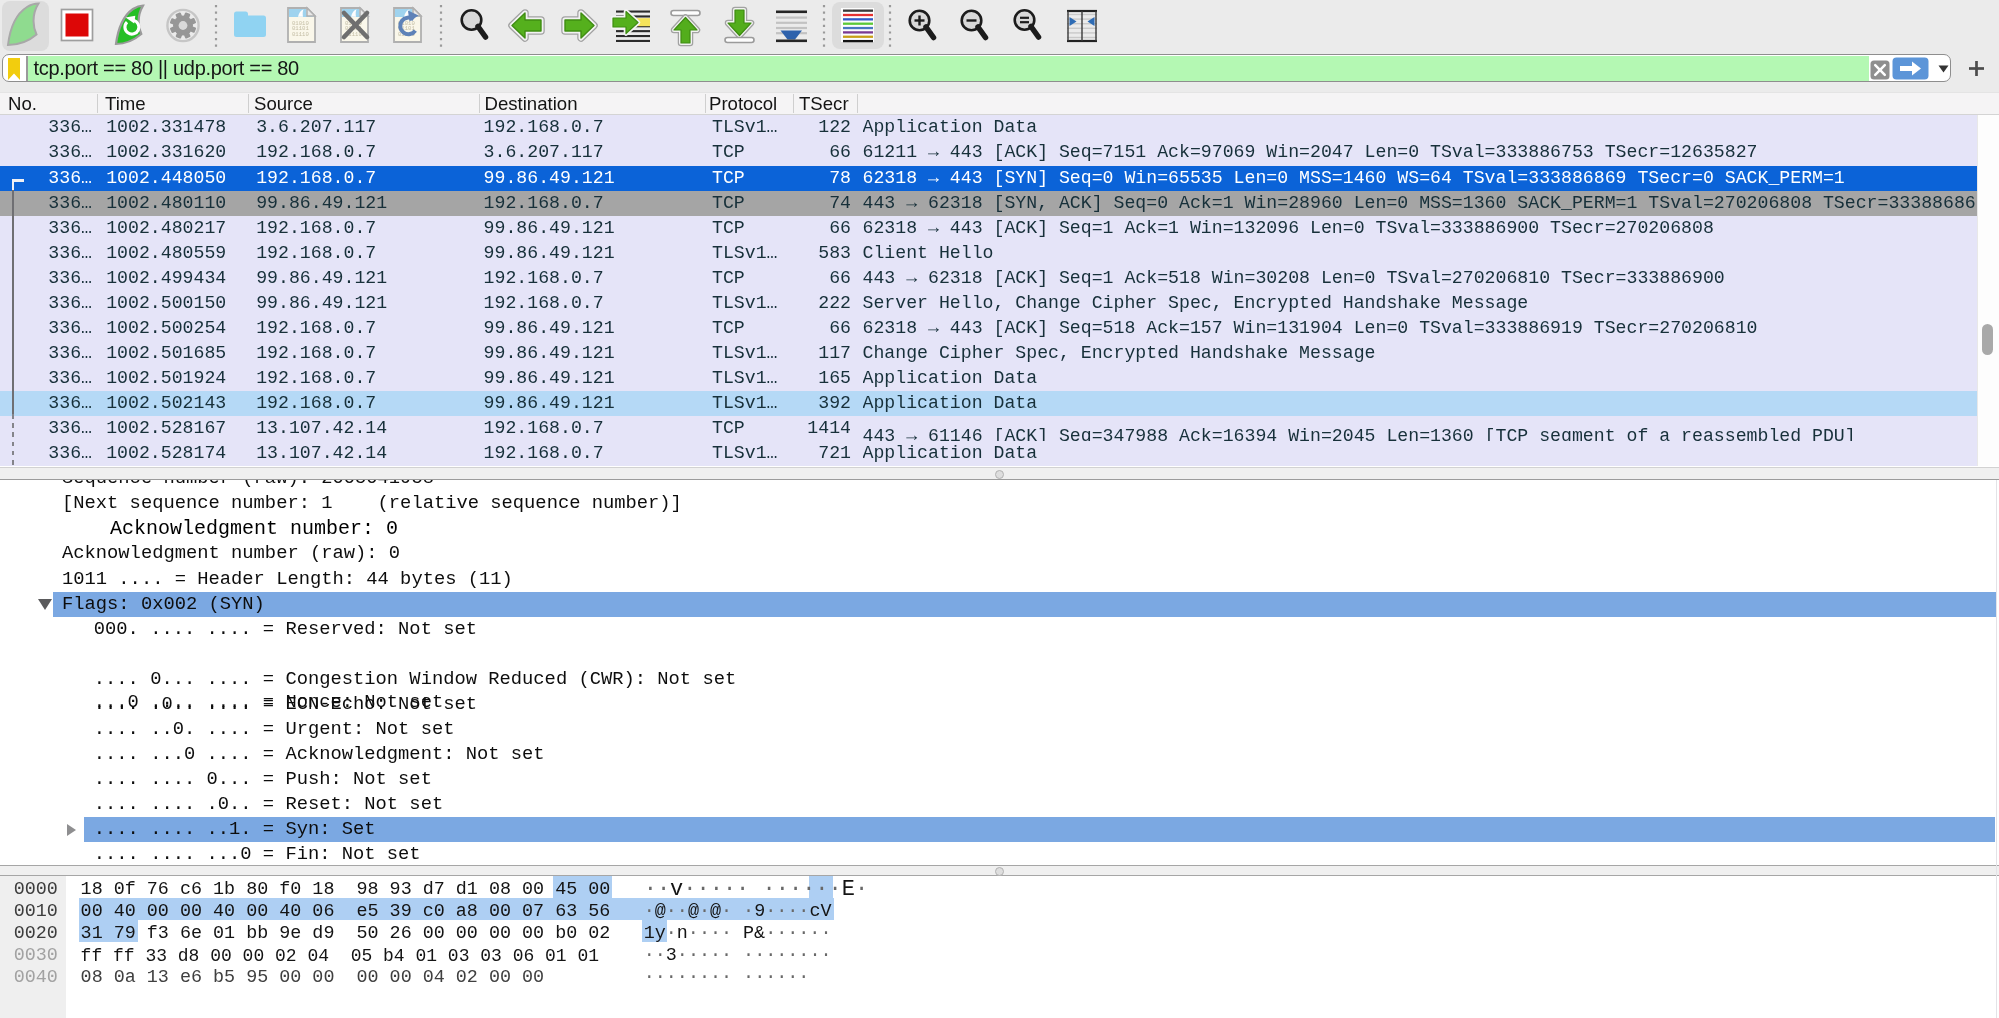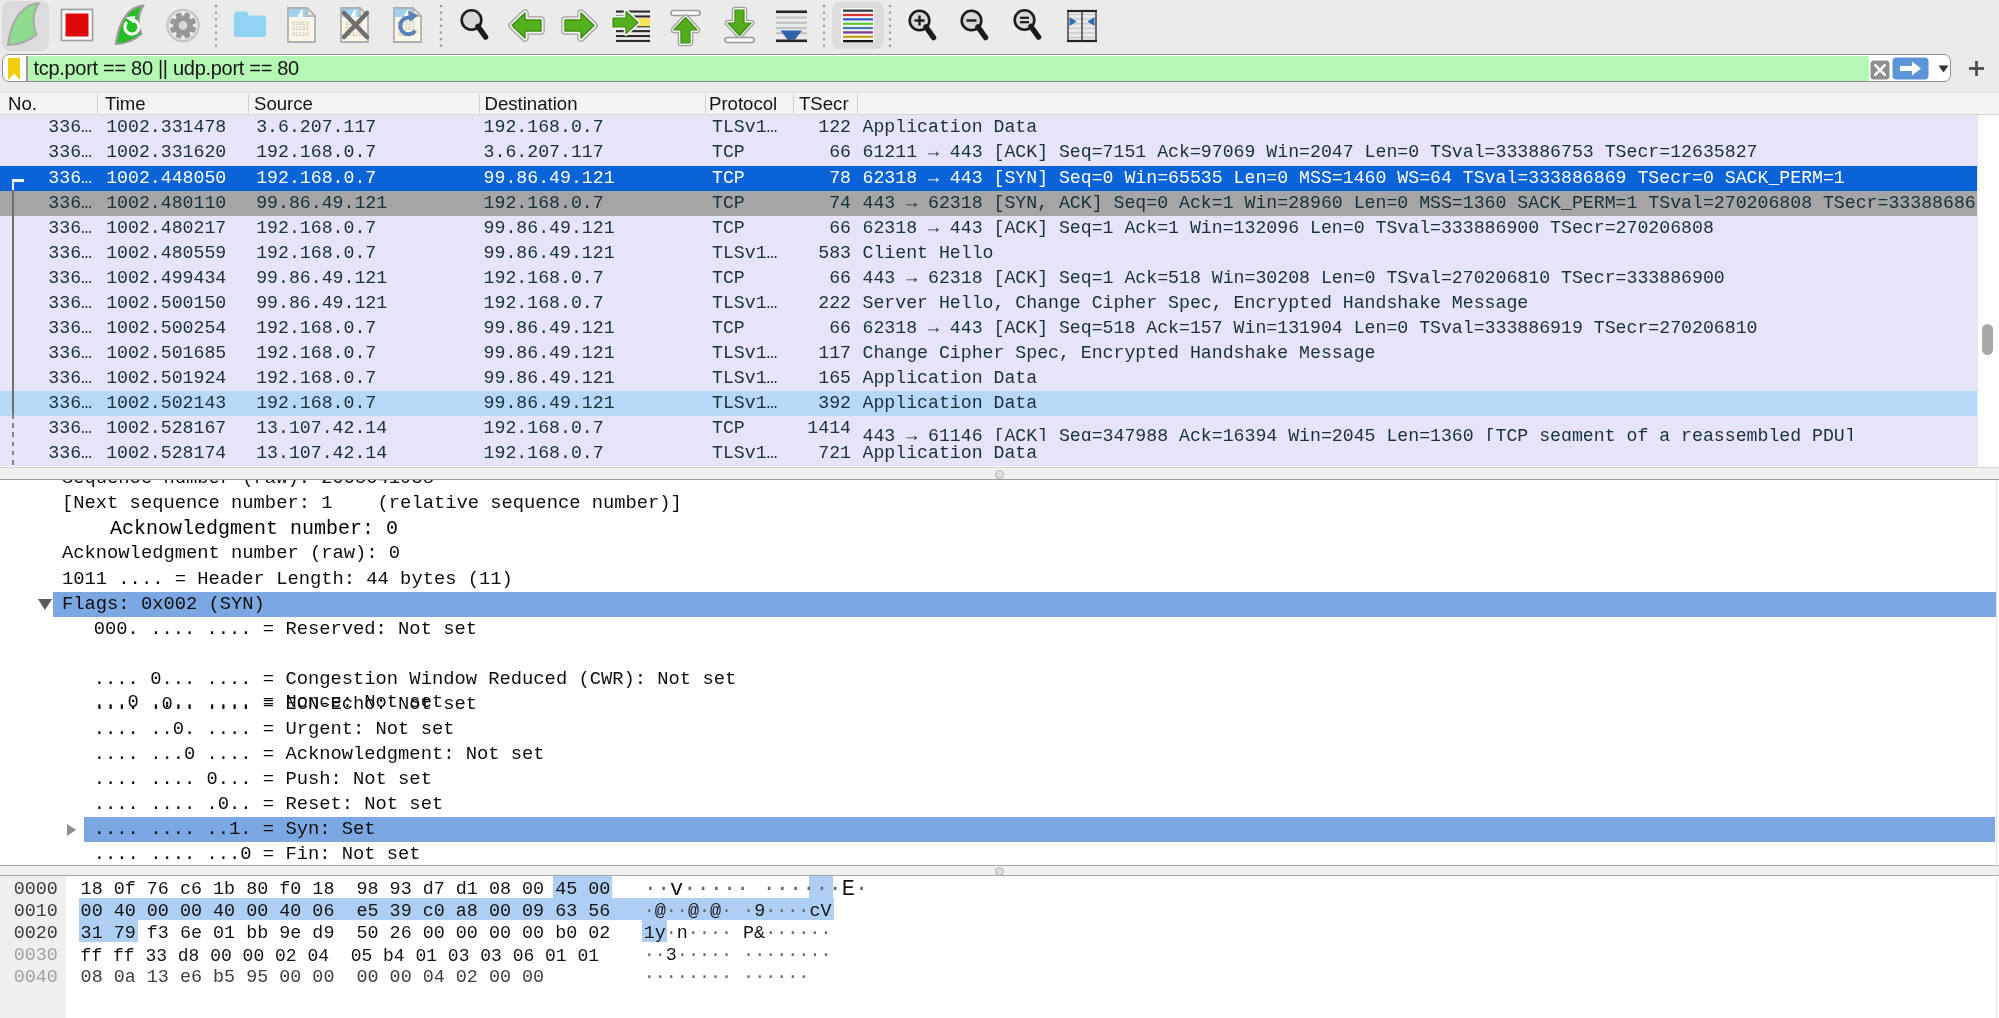--- a/index.html
+++ b/index.html
@@ -365,21 +365,21 @@
 <div class="abs" style="left:0;top:0;width:66.3px;height:141.70000000000005px;background:#efefef;"></div>
 <div class="abs" style="left:553.1199999999999px;top:0px;width:59.199999999999996px;height:22.07px;background:#aecff3;"></div>
 <div class="abs" style="left:808.8000000000001px;top:0px;width:24.58px;height:22.07px;background:#aecff3;"></div>
 <div class="abs" style="left:79.1px;top:22.07px;width:754.78px;height:22.07px;background:#aecff3;"></div>
 <div class="abs" style="left:79.1px;top:44.14px;width:59.199999999999996px;height:22.07px;background:#aecff3;"></div>
 <div class="abs" style="left:641.7px;top:44.14px;width:25.08px;height:22.07px;background:#aecff3;"></div>
 <div class="abs mono" style="left:13.7px;top:2.3px;height:22.07px;line-height:22.07px;font-size:18.4px;color:#3d3d3d;white-space:pre;">0000</div>
 <div class="abs mono" style="left:80.6px;top:2.3px;height:22.07px;line-height:22.07px;font-size:18.4px;color:#141414;white-space:pre;">18 0f 76 c6 1b 80 f0 18  98 93 d7 d1 08 00 45 00</div>
 <div class="abs mono" style="left:643.7px;top:2.3px;height:22.07px;line-height:22.07px;font-size:22px;color:#141414;white-space:pre;"><i>·</i><i>·</i>v<i>·</i><i>·</i><i>·</i><i>·</i><i>·</i> <i>·</i><i>·</i><i>·</i><i>·</i><i>·</i><i>·</i>E<i>·</i></div>
 <div class="abs mono" style="left:13.7px;top:24.37px;height:22.07px;line-height:22.07px;font-size:18.4px;color:#3d3d3d;white-space:pre;">0010</div>
-<div class="abs mono" style="left:80.6px;top:24.37px;height:22.07px;line-height:22.07px;font-size:18.4px;color:#141414;white-space:pre;">00 40 00 00 40 00 40 06  e5 39 c0 a8 00 09 63 56</div>
+<div class="abs mono" style="left:80.6px;top:24.37px;height:22.07px;line-height:22.07px;font-size:18.4px;color:#141414;white-space:pre;">00 40 00 00 40 00 40 06  e5 39 c0 a8 00 07 63 56</div>
 <div class="abs mono" style="left:643.7px;top:24.37px;height:22.07px;line-height:22.07px;font-size:18.4px;color:#141414;white-space:pre;"><i>·</i>@<i>·</i><i>·</i>@<i>·</i>@<i>·</i> <i>·</i>9<i>·</i><i>·</i><i>·</i><i>·</i>cV</div>
 <div class="abs mono" style="left:13.7px;top:46.44px;height:22.07px;line-height:22.07px;font-size:18.4px;color:#3d3d3d;white-space:pre;">0020</div>
 <div class="abs mono" style="left:80.6px;top:46.44px;height:22.07px;line-height:22.07px;font-size:18.4px;color:#141414;white-space:pre;">31 79 f3 6e 01 bb 9e d9  50 26 00 00 00 00 b0 02</div>
 <div class="abs mono" style="left:643.7px;top:46.44px;height:22.07px;line-height:22.07px;font-size:18.4px;color:#141414;white-space:pre;">1y<i>·</i>n<i>·</i><i>·</i><i>·</i><i>·</i> P&amp;<i>·</i><i>·</i><i>·</i><i>·</i><i>·</i><i>·</i></div>
 <div class="abs mono" style="left:13.7px;top:68.51px;height:22.07px;line-height:22.07px;font-size:18.4px;color:#a2a2a2;white-space:pre;">0030</div>
 <div class="abs mono" style="left:80.6px;top:68.51px;height:22.07px;line-height:22.07px;font-size:18px;color:#141414;white-space:pre;">ff ff 33 d8 00 00 02 04  05 b4 01 03 03 06 01 01</div>
 <div class="abs mono" style="left:643.7px;top:68.51px;height:22.07px;line-height:22.07px;font-size:18.4px;color:#141414;white-space:pre;"><i>·</i><i>·</i>3<i>·</i><i>·</i><i>·</i><i>·</i><i>·</i> <i>·</i><i>·</i><i>·</i><i>·</i><i>·</i><i>·</i><i>·</i><i>·</i></div>
 <div class="abs mono" style="left:13.7px;top:90.58px;height:22.07px;line-height:22.07px;font-size:18.4px;color:#a2a2a2;white-space:pre;">0040</div>
 <div class="abs mono" style="left:80.6px;top:90.58px;height:22.07px;line-height:22.07px;font-size:18.4px;color:#404040;white-space:pre;text-align:right;">08 0a 13 e6 b5 95 00 00  00 00 04 02 00 00</div>
 <div class="abs mono" style="left:643.7px;top:90.58px;height:22.07px;line-height:22.07px;font-size:18.4px;color:#141414;white-space:pre;"><i>·</i><i>·</i><i>·</i><i>·</i><i>·</i><i>·</i><i>·</i><i>·</i> <i>·</i><i>·</i><i>·</i><i>·</i><i>·</i><i>·</i></div>

